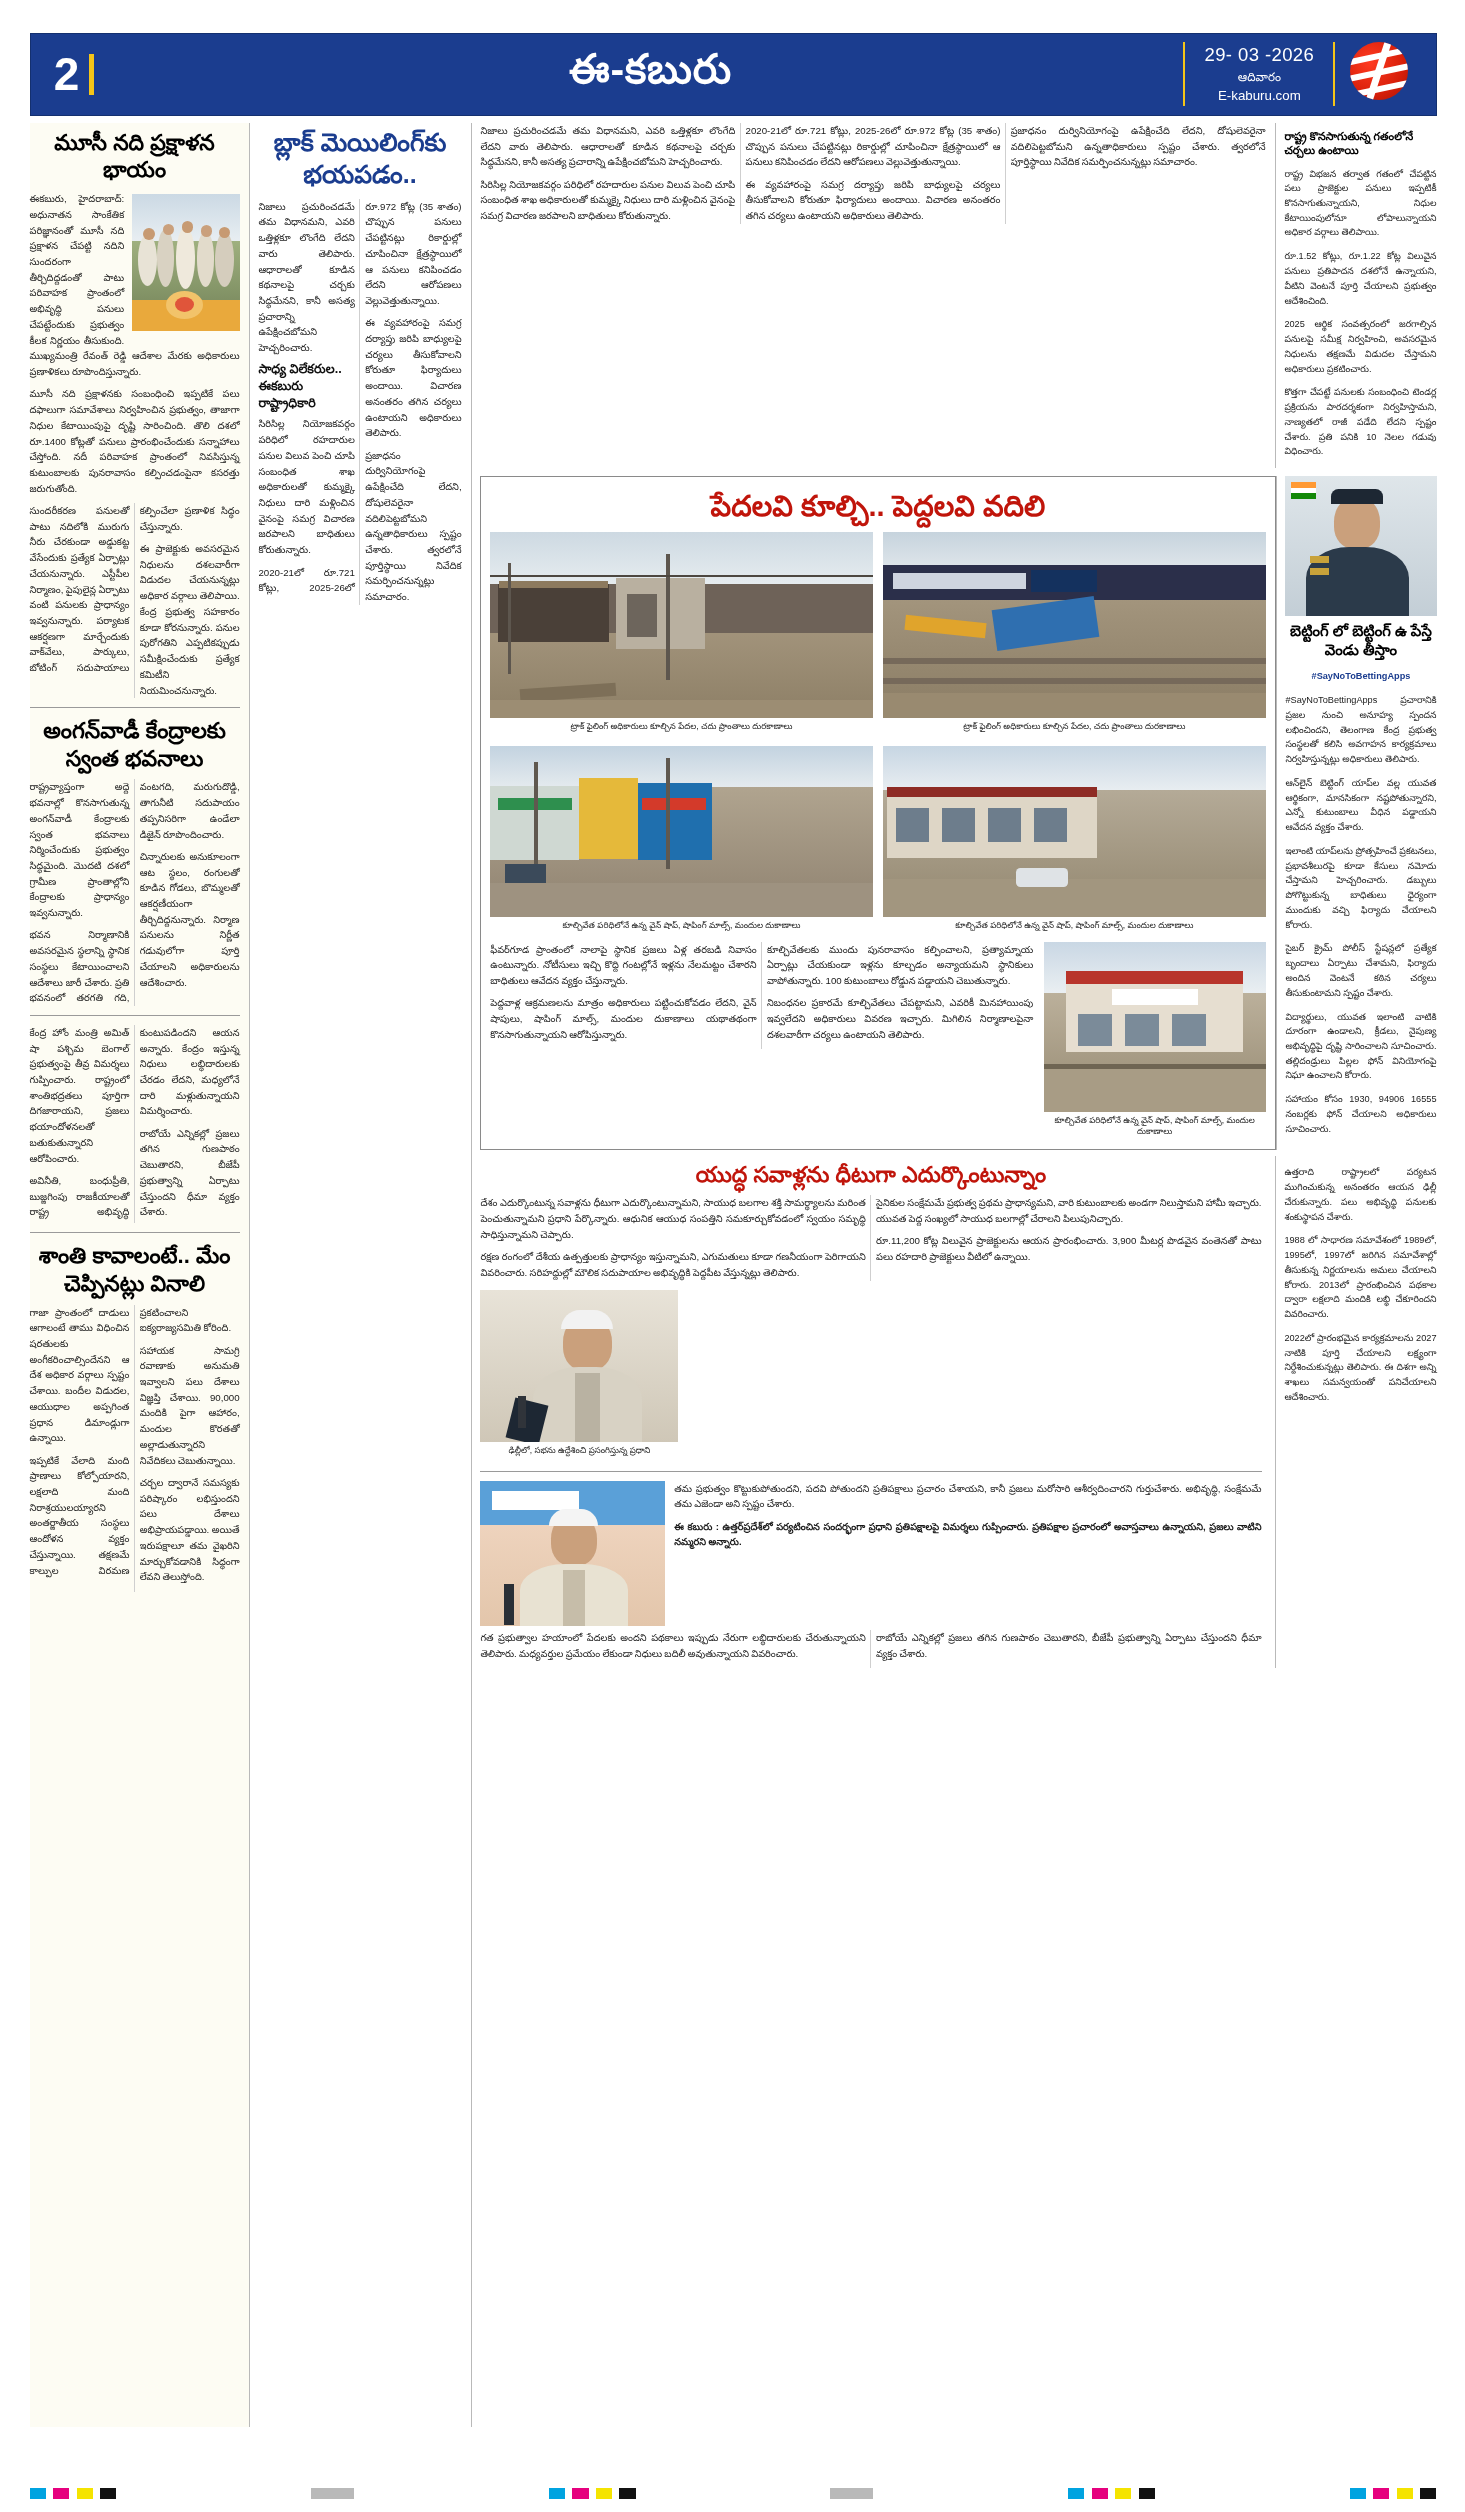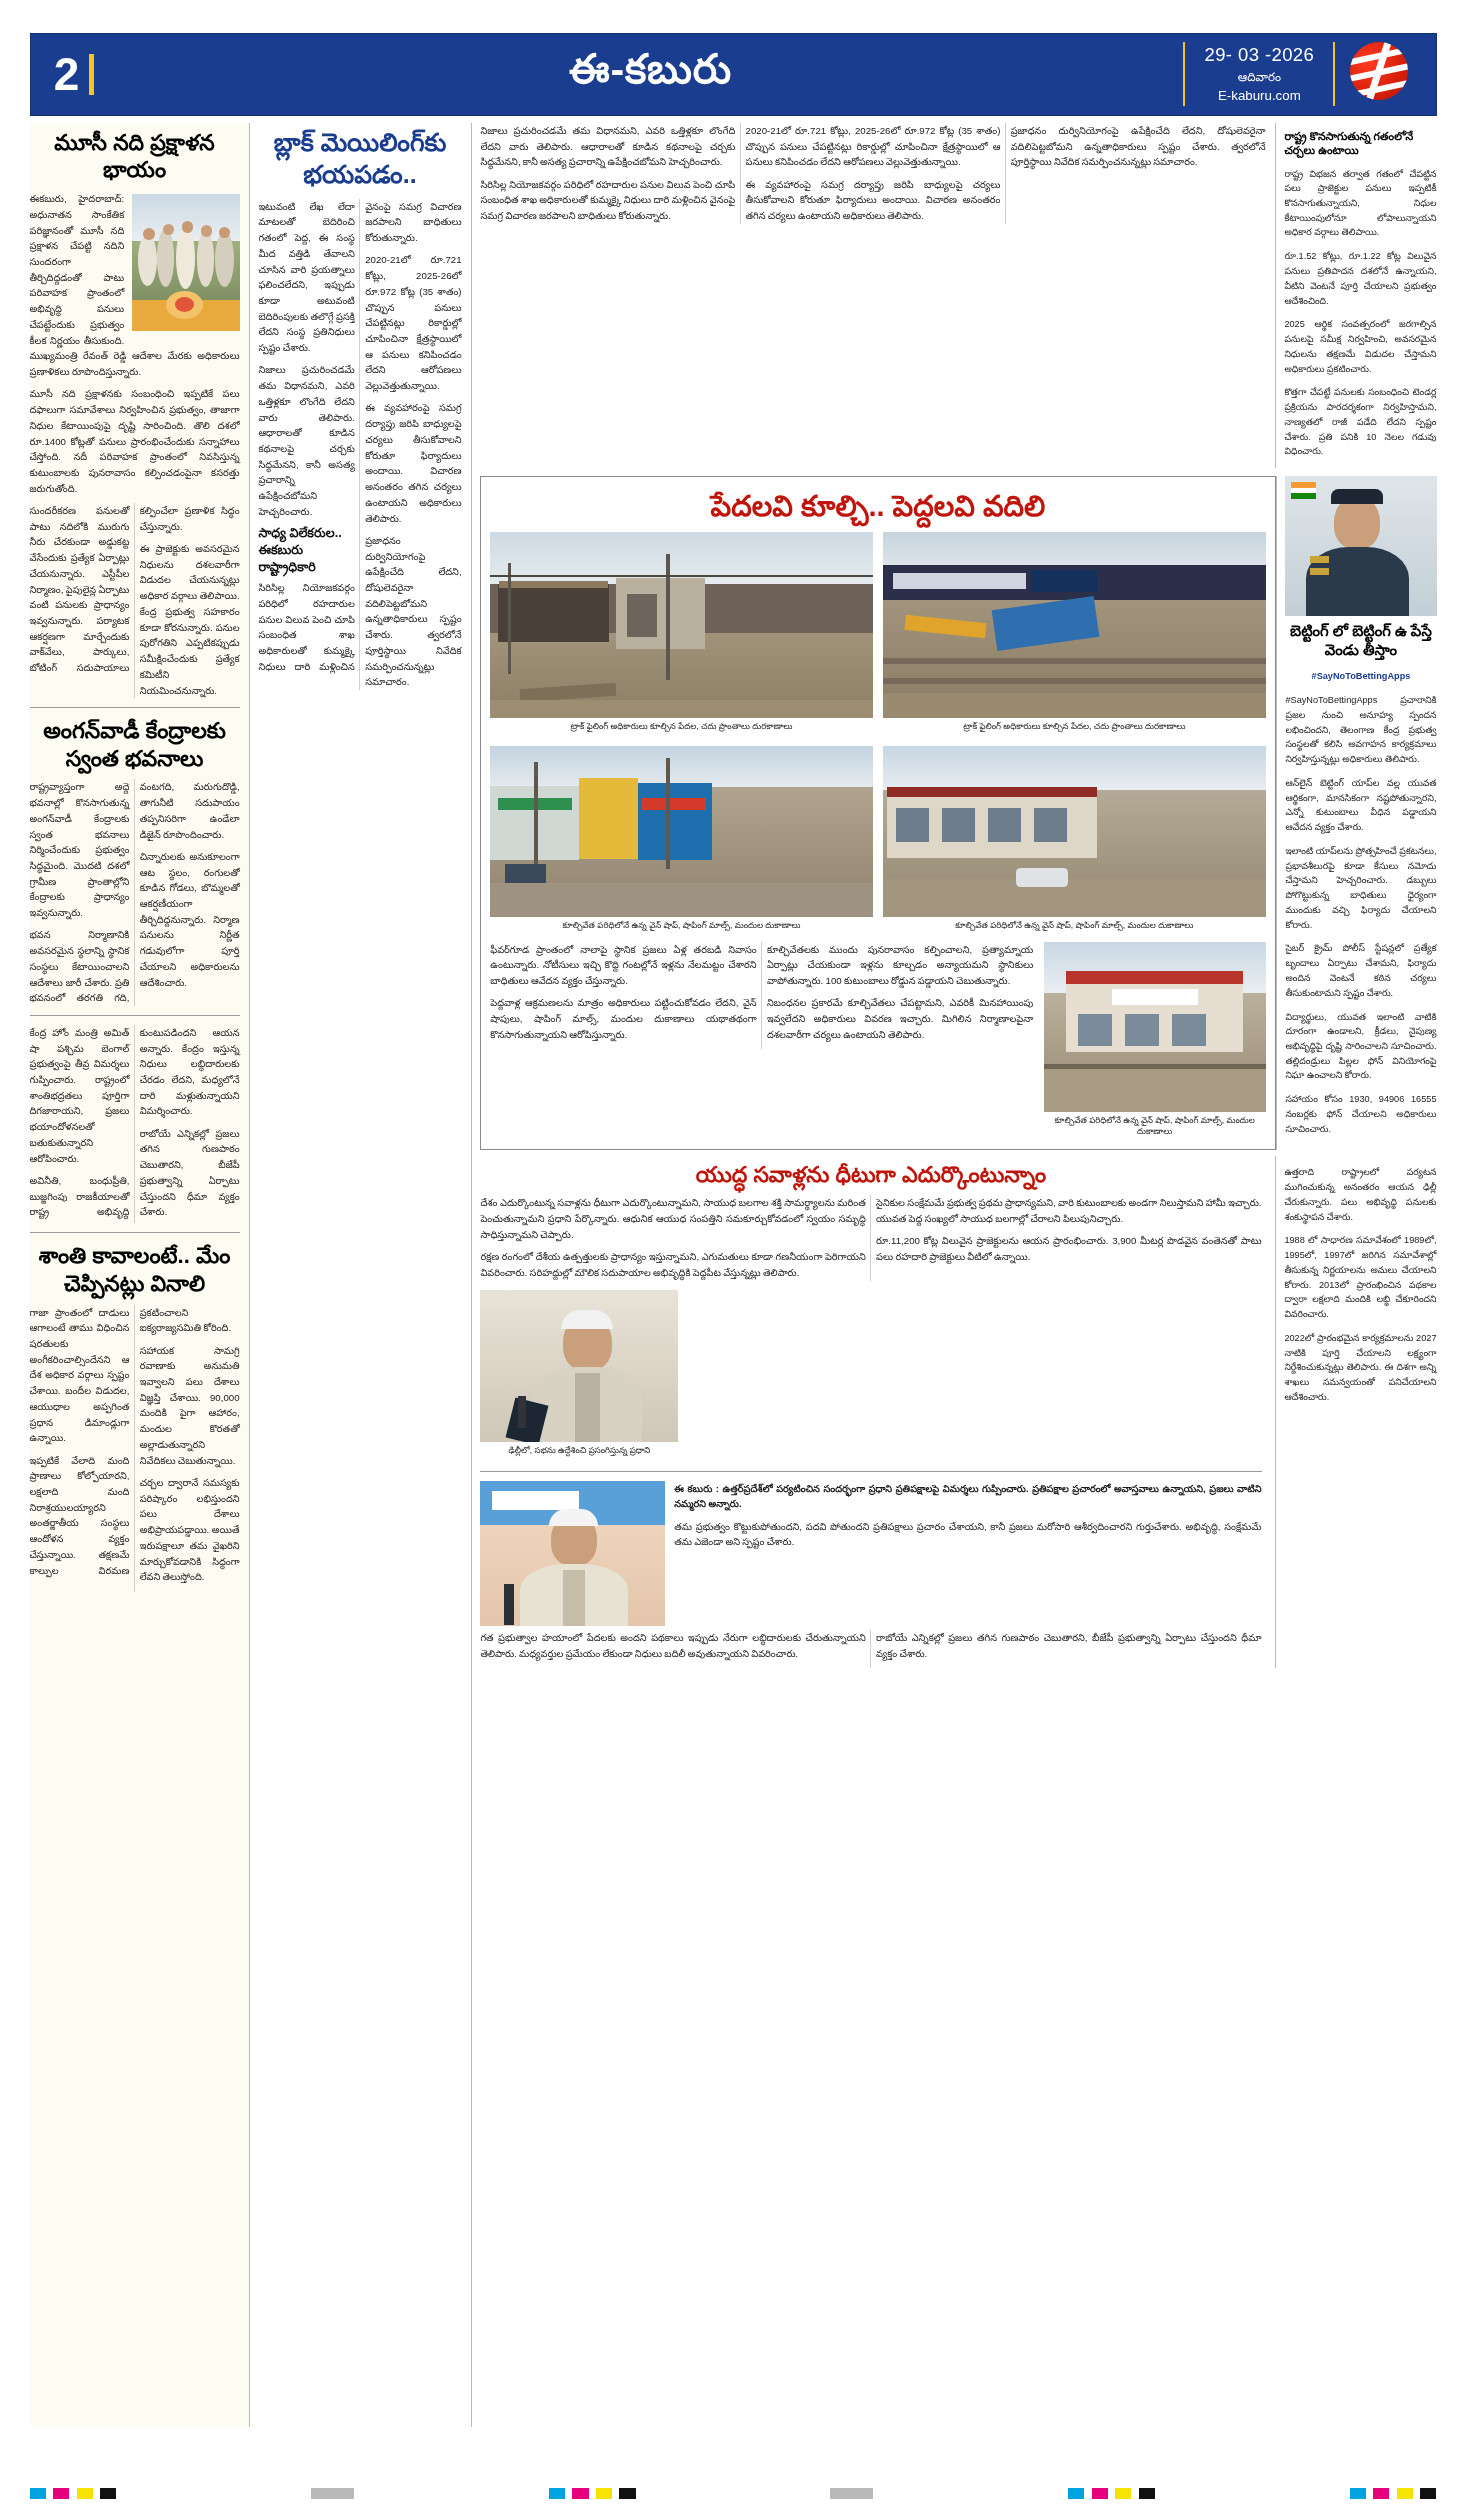--- a/index.html
+++ b/index.html
@@ -353,21 +353,20 @@
         <p class="body-txt">ఇప్పటికే వేలాది మంది ప్రాణాలు కోల్పోయారని, లక్షలాది మంది నిరాశ్రయులయ్యారని అంతర్జాతీయ సంస్థలు ఆందోళన వ్యక్తం చేస్తున్నాయి. తక్షణమే కాల్పుల విరమణ ప్రకటించాలని ఐక్యరాజ్యసమితి కోరింది.</p>
         <p class="body-txt">సహాయక సామగ్రి రవాణాకు అనుమతి ఇవ్వాలని పలు దేశాలు విజ్ఞప్తి చేశాయి. 90,000 మందికి పైగా ఆహారం, మందుల కొరతతో అల్లాడుతున్నారని నివేదికలు చెబుతున్నాయి.</p>
         <p class="body-txt">చర్చల ద్వారానే సమస్యకు పరిష్కారం లభిస్తుందని పలు దేశాలు అభిప్రాయపడ్డాయి. అయితే ఇరుపక్షాలూ తమ వైఖరిని మార్చుకోవడానికి సిద్ధంగా లేవని తెలుస్తోంది.</p>
         <p class="body-txt"></p>
       </div>
     </div>
 
     <div class="col col-mid">
       <h2 class="hl-blue">బ్లాక్ మెయిలింగ్‌కు భయపడం..</h2>
       <div class="txt2col">
-        <p class="body-txt">ఇటువంటి లేఖ లేదా మాటలతో బెదిరించి గతంలో పెద్ద, ఈ సంస్థ మీద వత్తిడి తేవాలని చూసిన వారి ప్రయత్నాలు ఫలించలేదని, ఇప్పుడు కూడా అటువంటి బెదిరింపులకు తలొగ్గే ప్రసక్తి లేదని సంస్థ ప్రతినిధులు స్పష్టం చేశారు.</p>
         <p class="body-txt">నిజాలు ప్రచురించడమే తమ విధానమని, ఎవరి ఒత్తిళ్లకూ లొంగేది లేదని వారు తెలిపారు. ఆధారాలతో కూడిన కథనాలపై చర్చకు సిద్ధమేనని, కానీ అసత్య ప్రచారాన్ని ఉపేక్షించబోమని హెచ్చరించారు.</p>
         <p class="subhead">సాధ్య విలేకరుల.. ఈకబురు రాష్ట్రాధికారి</p>
         <p class="body-txt">సిరిసిల్ల నియోజకవర్గం పరిధిలో రహదారుల పనుల విలువ పెంచి చూపి సంబంధిత శాఖ అధికారులతో కుమ్మక్కై నిధులు దారి మళ్లించిన వైనంపై సమగ్ర విచారణ జరపాలని బాధితులు కోరుతున్నారు.</p>
         <p class="body-txt">2020-21లో రూ.721 కోట్లు, 2025-26లో రూ.972 కోట్ల (35 శాతం) చొప్పున పనులు చేపట్టినట్లు రికార్డుల్లో చూపించినా క్షేత్రస్థాయిలో ఆ పనులు కనిపించడం లేదని ఆరోపణలు వెల్లువెత్తుతున్నాయి.</p>
         <p class="body-txt">ఈ వ్యవహారంపై సమగ్ర దర్యాప్తు జరిపి బాధ్యులపై చర్యలు తీసుకోవాలని కోరుతూ ఫిర్యాదులు అందాయి. విచారణ అనంతరం తగిన చర్యలు ఉంటాయని అధికారులు తెలిపారు.</p>
         <p class="body-txt">ప్రజాధనం దుర్వినియోగంపై ఉపేక్షించేది లేదని, దోషులెవరైనా వదిలిపెట్టబోమని ఉన్నతాధికారులు స్పష్టం చేశారు. త్వరలోనే పూర్తిస్థాయి నివేదిక సమర్పించనున్నట్లు సమాచారం.</p>
       </div>
     </div>
 
     <div class="col col-rest">
@@ -550,22 +549,22 @@
                 <div class="bar" style="left:0;top:0;width:100%;height:44px;background:#5aa0d8;"></div>
                 <div class="bar" style="left:11.8px;top:10.3px;width:87px;height:19px;background:#ffffff;"></div>
                 <div class="head" style="left:71px;top:32.5px;width:46px;height:53px;"></div>
                 <div class="bar" style="left:69px;top:28px;width:49px;height:17.7px;background:#f4f4f4;border-radius:23.6px 23.6px 0 0;"></div>
                 <div class="torso" style="left:40px;top:83px;width:108px;height:62px;background:#e8e2d2;"></div>
                 <div class="bar" style="left:83px;top:89px;width:22px;height:56px;background:#c6bda9;"></div>
                 <div class="bar" style="left:23.6px;top:103px;width:10.3px;height:41px;background:#2a2f36;"></div>
               </div>
             </div>
             <div style="flex:1;">
+              <p class="body-txt">తమ ప్రభుత్వం కొట్టుకుపోతుందని, పదవి పోతుందని ప్రతిపక్షాలు ప్రచారం చేశాయని, కానీ ప్రజలు మరోసారి ఆశీర్వదించారని గుర్తుచేశారు. అభివృద్ధి, సంక్షేమమే తమ ఎజెండా అని స్పష్టం చేశారు.</p>
               <p class="body-txt" style="font-weight:bold;">ఈ కబురు : ఉత్తర్‌ప్రదేశ్‌లో పర్యటించిన సందర్భంగా ప్రధాని ప్రతిపక్షాలపై విమర్శలు గుప్పించారు. ప్రతిపక్షాల ప్రచారంలో అవాస్తవాలు ఉన్నాయని, ప్రజలు వాటిని నమ్మరని అన్నారు.</p>
-              <p class="body-txt">తమ ప్రభుత్వం కొట్టుకుపోతుందని, పదవి పోతుందని ప్రతిపక్షాలు ప్రచారం చేశాయని, కానీ ప్రజలు మరోసారి ఆశీర్వదించారని గుర్తుచేశారు. అభివృద్ధి, సంక్షేమమే తమ ఎజెండా అని స్పష్టం చేశారు.</p>
             </div>
           </div>
           <div class="txt2col" style="margin-top:4.4px;">
             <p class="body-txt">గత ప్రభుత్వాల హయాంలో పేదలకు అందని పథకాలు ఇప్పుడు నేరుగా లబ్ధిదారులకు చేరుతున్నాయని తెలిపారు. మధ్యవర్తుల ప్రమేయం లేకుండా నిధులు బదిలీ అవుతున్నాయని వివరించారు.</p>
             <p class="body-txt">రాబోయే ఎన్నికల్లో ప్రజలు తగిన గుణపాఠం చెబుతారని, బీజేపీ ప్రభుత్వాన్ని ఏర్పాటు చేస్తుందని ధీమా వ్యక్తం చేశారు.</p>
           </div>
         </div>
 
         <div style="width:161px;box-sizing:border-box;padding-left:8.9px;">
           <p class="rail-txt">ఉత్తరాది రాష్ట్రాలలో పర్యటన ముగించుకున్న అనంతరం ఆయన ఢిల్లీ చేరుకున్నారు. పలు అభివృద్ధి పనులకు శంకుస్థాపన చేశారు.</p>

